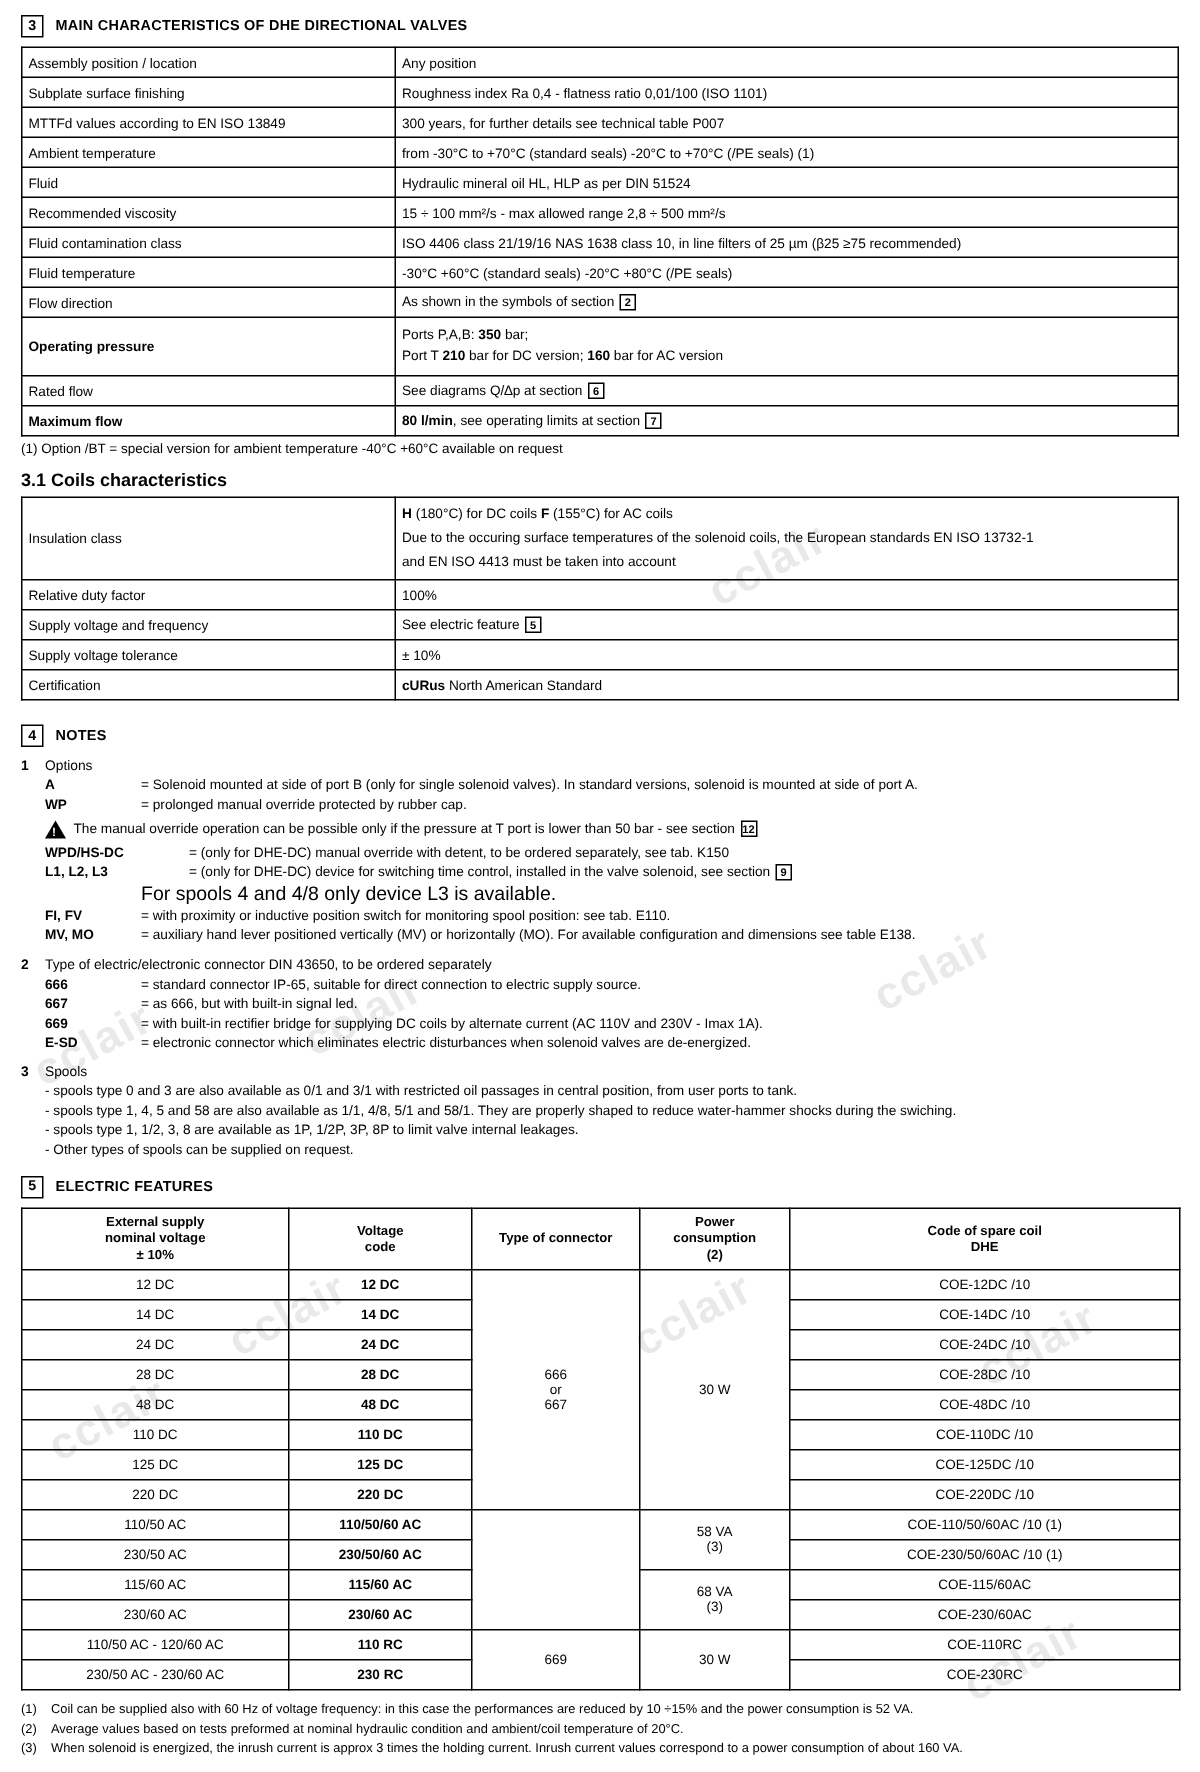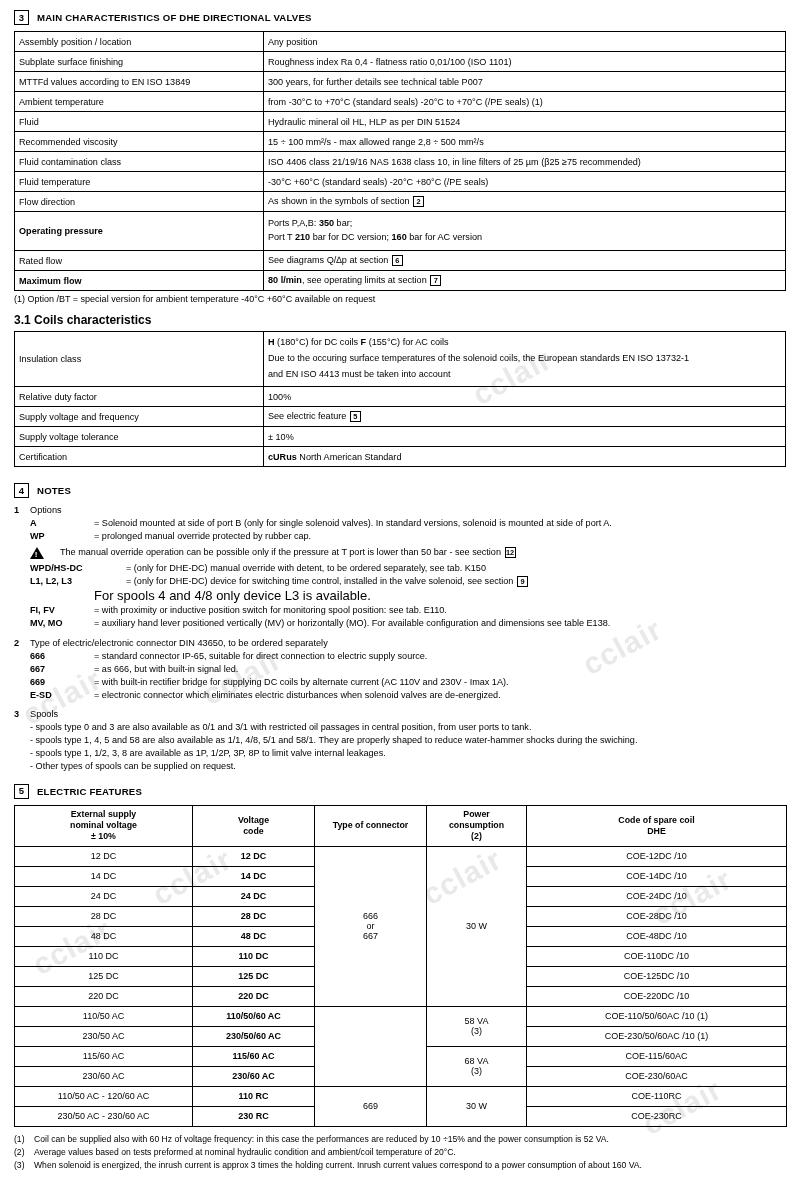--- a/index.html
+++ b/index.html
@@ -58,21 +58,21 @@
   .notes{margin:0 14px 0 14px;}
   .note-block{display:flex;margin-top:7px;}
   .note-idx{width:16px;font-weight:bold;font-size:9.2px;flex:none;}
   .note-body{flex:1;}
   .note-title{font-weight:normal;font-size:9.2px;margin-bottom:2px;}
   .kv{display:flex;margin-bottom:1px;line-height:1.33;}
   .kv .k{font-weight:bold;width:64px;flex:none;font-size:9.1px;}
   .kv .v{flex:1;font-size:9.1px;}
   .kv.wide .k{width:96px;}
   .plain{font-size:9.1px;line-height:1.38;}
-  .warn{display:flex;align-items:flex-start;gap:16px;margin:4px 0 3px 0;}
+  .warn{display:flex;align-items:flex-start;gap:5px;margin:4px 0 3px 0;}
   .tri{
     width:0;height:0;border-left:7px solid transparent;border-right:7px solid transparent;
     border-bottom:12px solid #000;position:relative;flex:none;margin-top:1px;
   }
   .tri:after{
     content:"!";position:absolute;left:-2.3px;top:3px;color:#fff;font-size:8px;font-weight:bold;
   }
   .indent{margin-left:64px;font-size:13px;}
   .bullets div{font-size:9.1px;line-height:1.42;}
   

